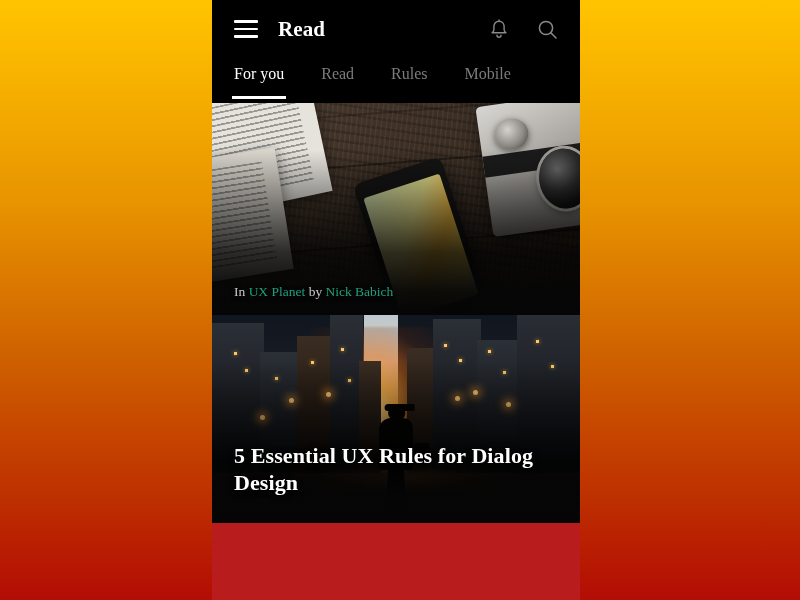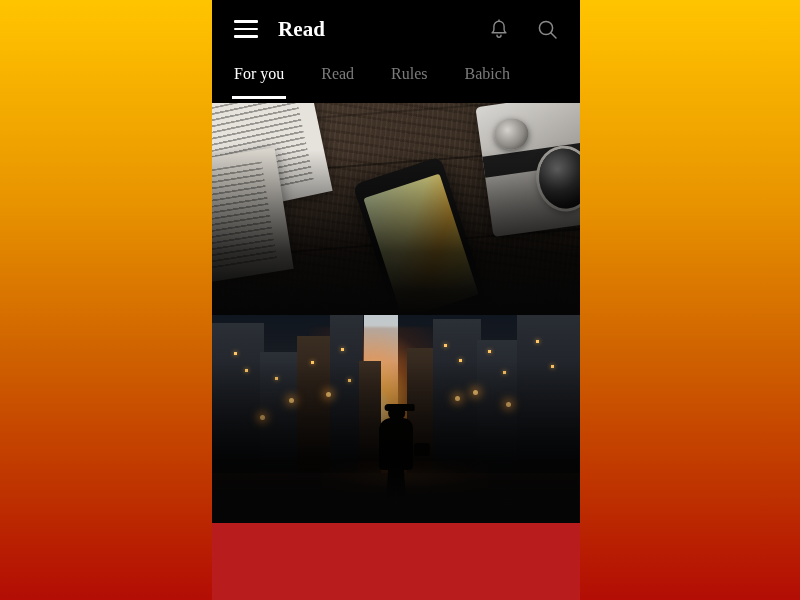--- a/index.html
+++ b/index.html
@@ -407,21 +407,21 @@
           <circle cx="9" cy="9" r="6.6" stroke="#8a8a8a" stroke-width="1.5"></circle>
           <path d="M13.8 13.8L19 19" stroke="#8a8a8a" stroke-width="1.5" stroke-linecap="round"></path>
         </svg>
       </div>
     </div>
 
     <div class="tabbar">
       <div class="tab active">For you</div>
       <div class="tab">Read</div>
       <div class="tab">Rules</div>
-      <div class="tab">Babich</div>
+      <div class="tab">Mobile</div>
     </div>
 
     <div class="card" id="card-1">
       <div class="card-media">
         <div class="art1">
           <div class="grain"></div>
           <div class="plank" style="top:36%;  transform: rotate(-4.5deg);"></div>
           <div class="plank" style="top:74%;  transform: rotate(-4.5deg);"></div>
           <div class="plank" style="top:12%;  transform: rotate(-4.5deg); background: rgba(0,0,0,0.22);"></div>
 
@@ -436,20 +436,23 @@
             <div class="cam-strip" style="left:0; top:38%; width:100%; height:16%;"></div>
             <div class="cam-lens" style="right:6%; top:40%; width:46%; height:46%;"></div>
             <div class="cam-dial" style="left:14%; top:12%; width:30%; height:24%;"></div>
           </div>
         </div>
         <div class="card-scrim"></div>
       </div>
 
       <div class="card-content">
         <div class="card-text">
+          <div class="card-byline">
+            <span>In </span><span class="link">UX Planet</span><span> by </span><span class="link">Nick Babich</span>
+          </div>
         </div>
       </div>
 
     </div>
 
     <div class="card" id="card-2">
       <div class="card-media">
         <div class="art2">
           <div class="sky"></div>
           <div class="glow"></div>
@@ -493,19 +496,20 @@
             <div class="p-body"></div>
             <div class="p-cam"></div>
             <div class="p-legs"></div>
           </div>
         </div>
         <div class="card-scrim"></div>
       </div>
 
       <div class="card-content">
         <div class="card-text">
+          <div class="card-title">5 Essential UX Rules for Dialog Design</div>
         </div>
       </div>
 
     </div>
 
   </div>
 </div>
 
 </body></html>

